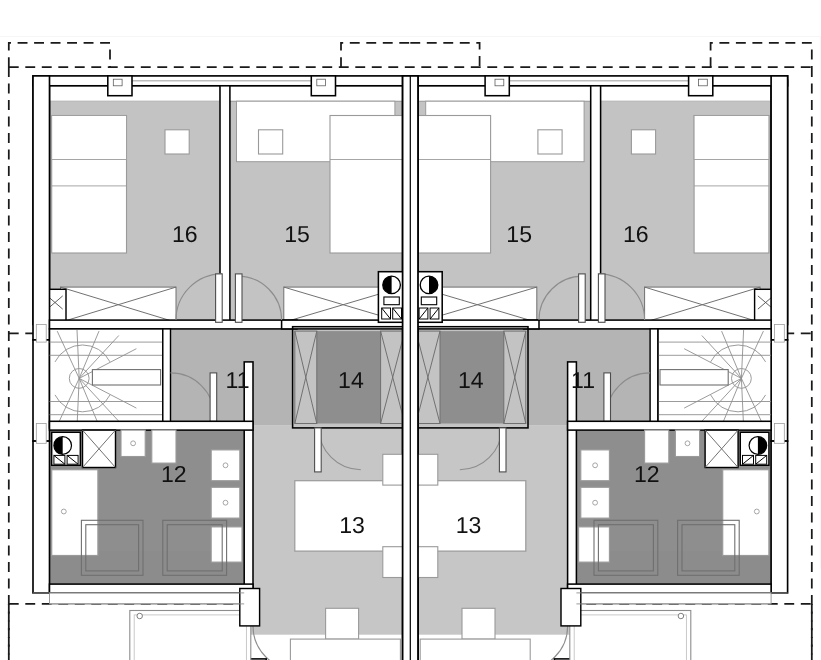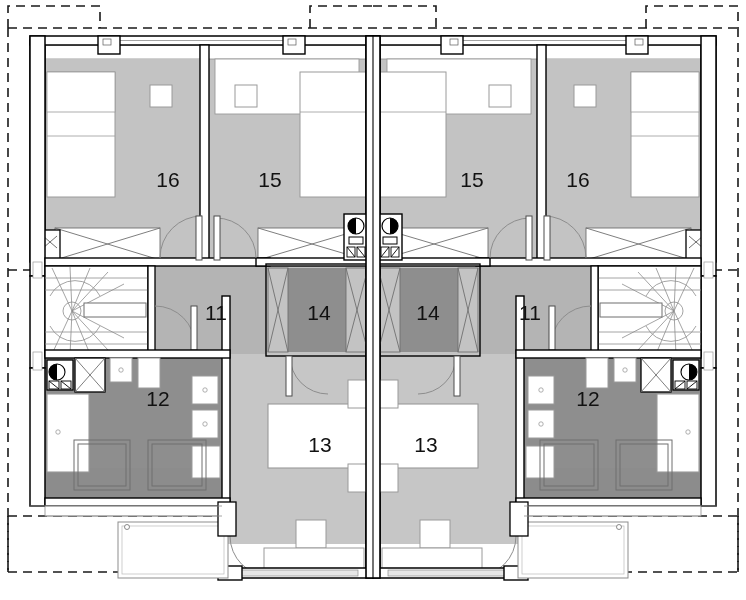--- a/index.html
+++ b/index.html
@@ -1,18 +1,18 @@
 <!DOCTYPE html>
 <html><head>
 <meta charset="utf-8">
 <style>
   html,body{margin:0;padding:0;background:#ffffff;}
   body{width:746px;height:600px;overflow:hidden;
        font-family:"Liberation Sans", sans-serif;}
-  #plan{position:relative;width:746px;height:484px;background:#e5e5e5;}
+  #plan{position:relative;width:746px;height:484px;background:#e5e5e5;margin-top:33px;}
   #plan svg{display:block;}
   .rmlabel{font-family:"Liberation Sans", sans-serif;font-size:21px;fill:#111111;
            text-anchor:middle;dominant-baseline:middle;}
 </style>
 </head>
 <body>
 
 <div id="plan">
 <svg width="746" height="600" viewBox="0 0 746 600" xmlns="http://www.w3.org/2000/svg">
 

